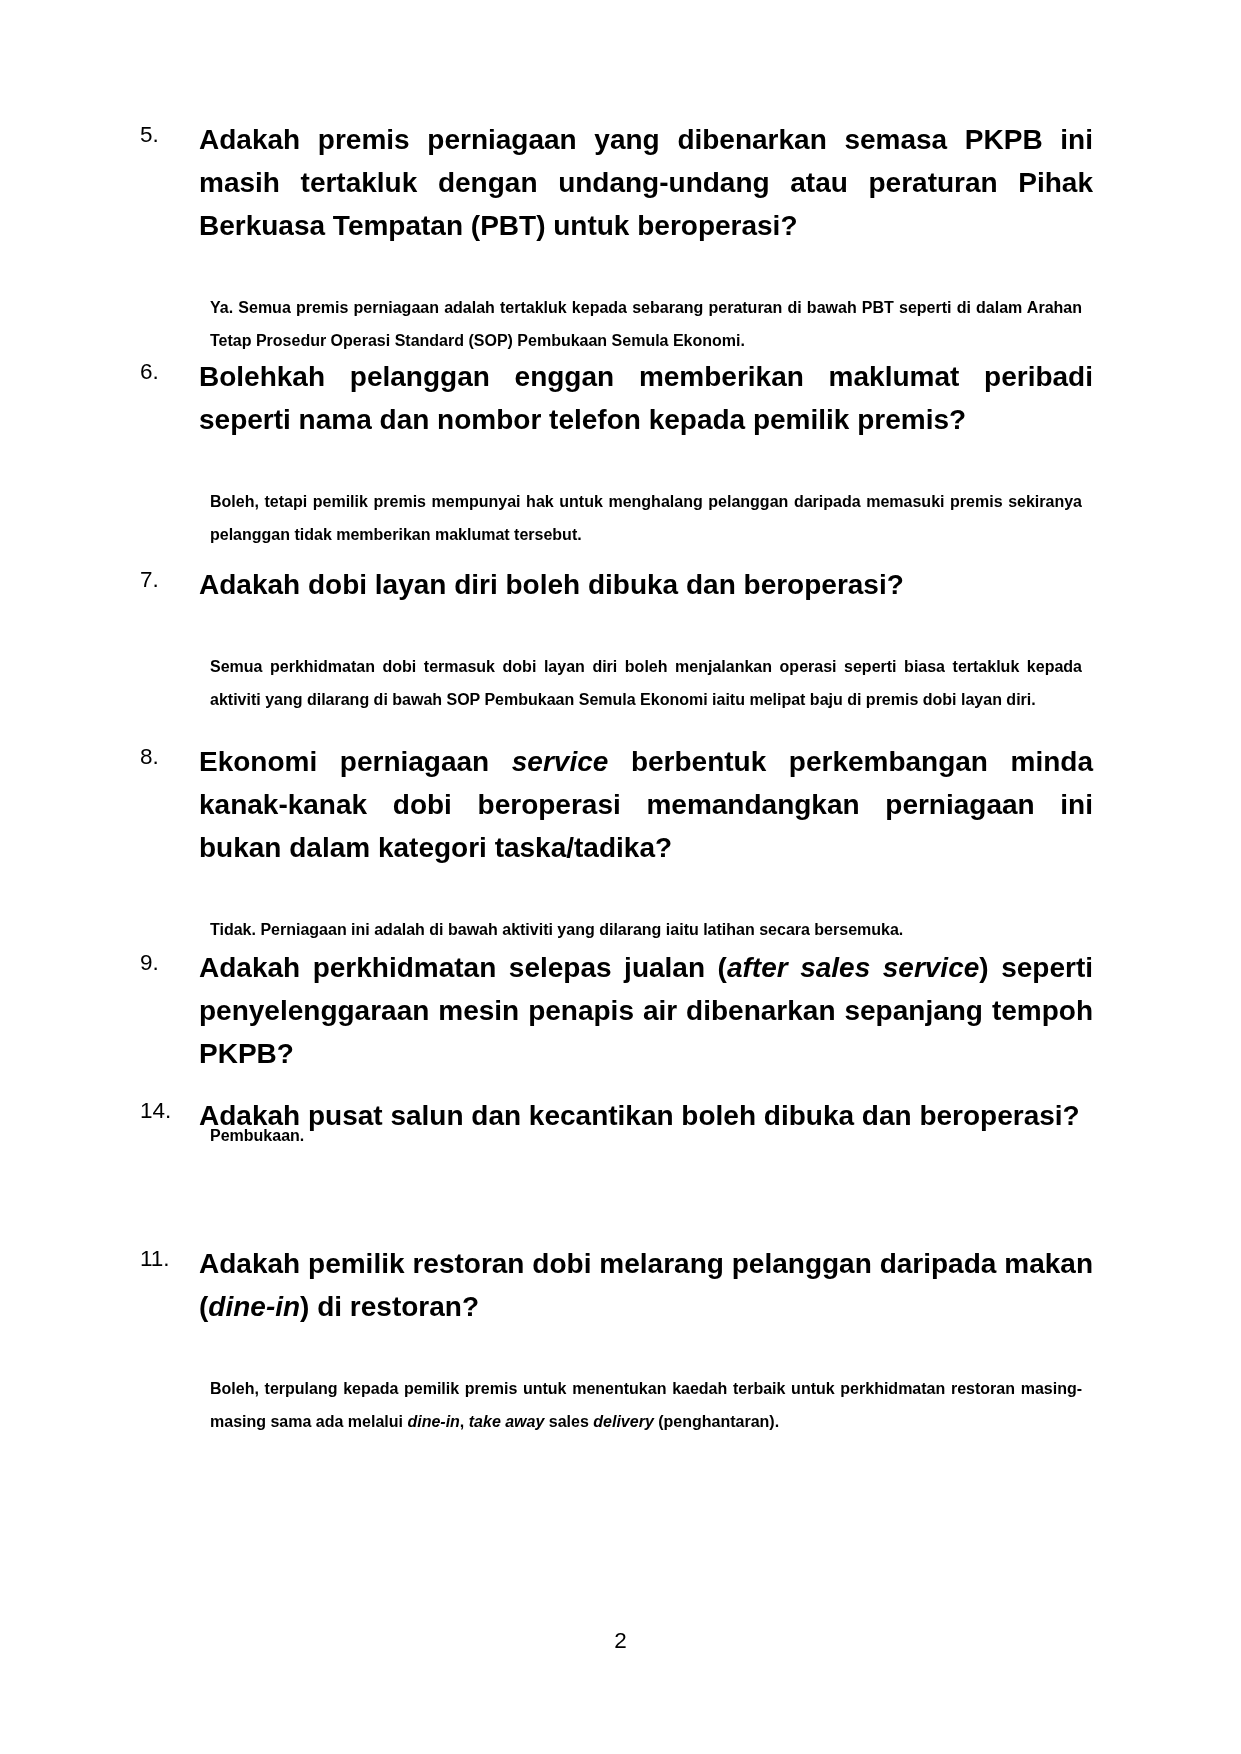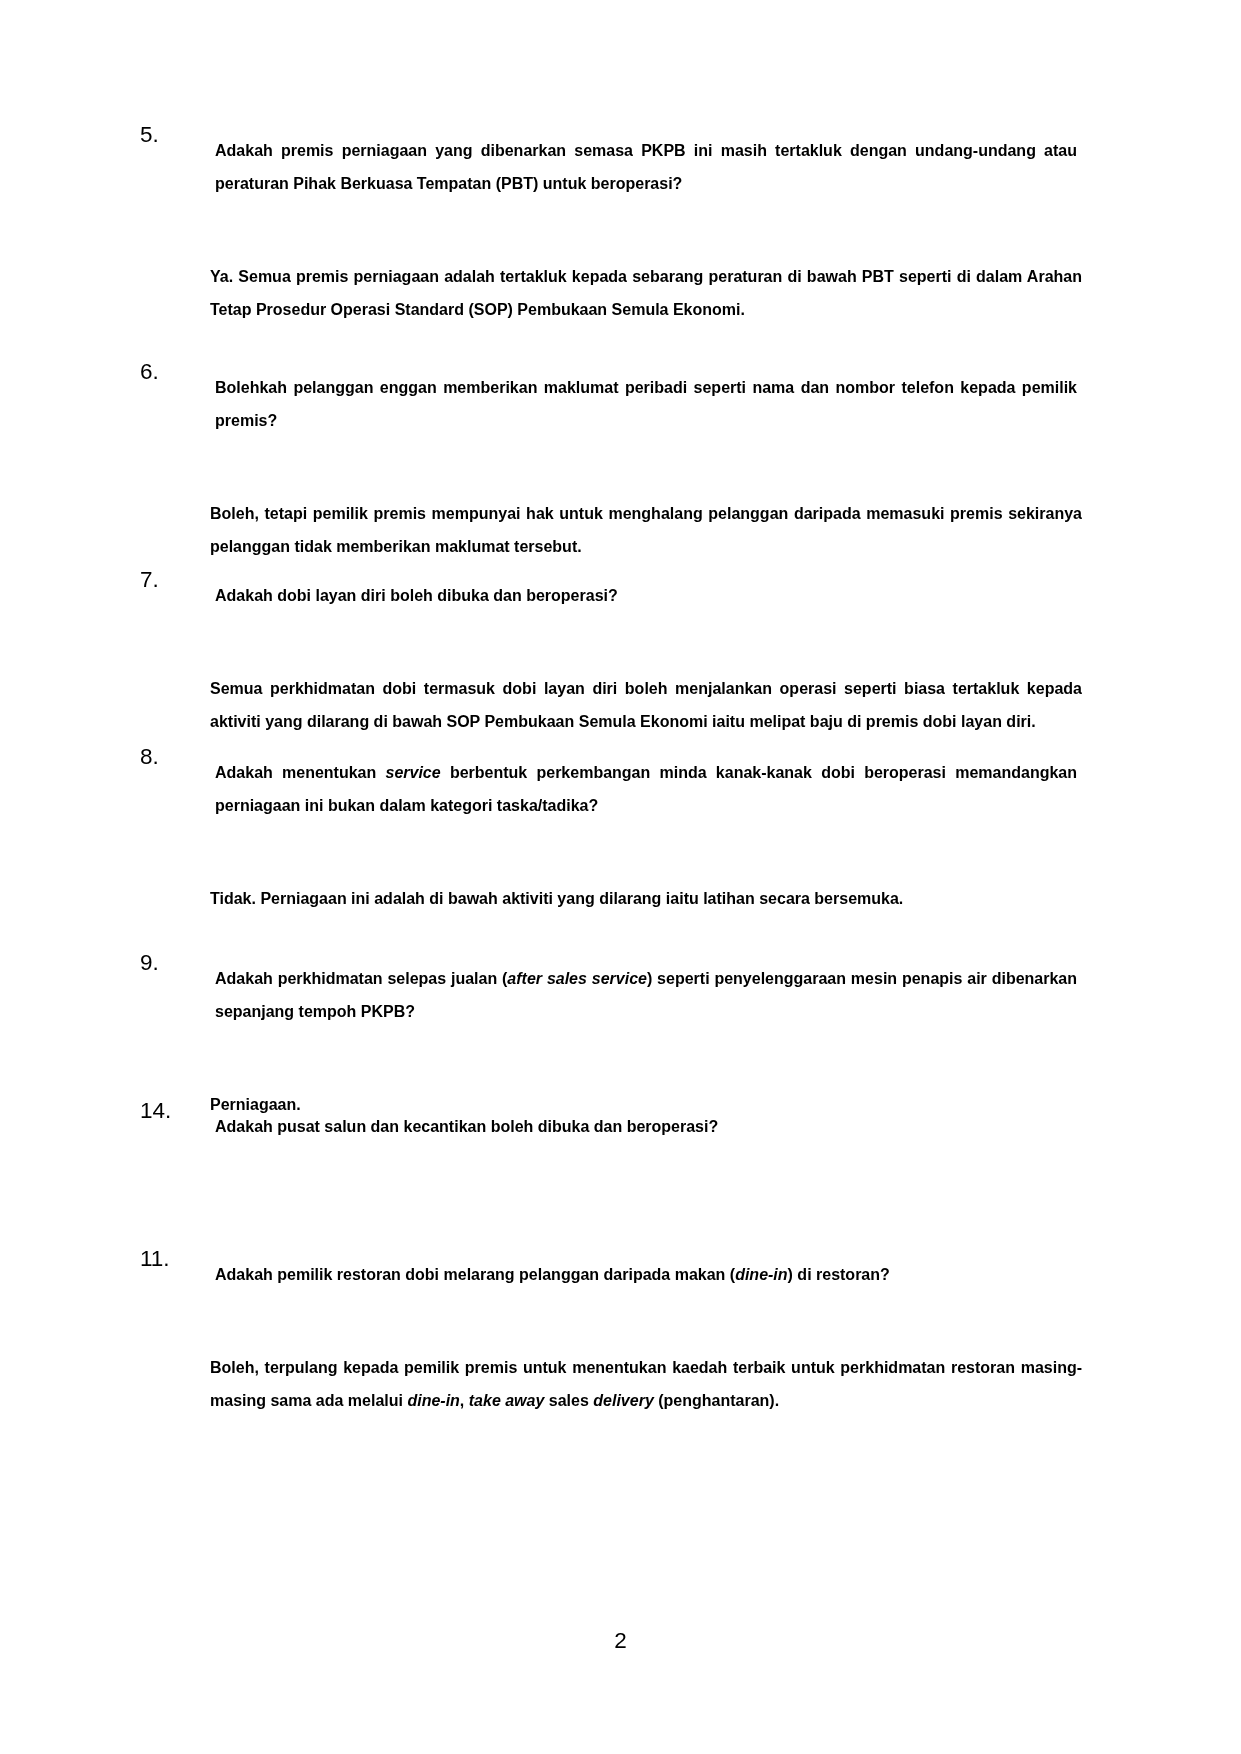--- a/index.html
+++ b/index.html
@@ -8,22 +8,22 @@
     font-family: "Liberation Sans", sans-serif; color: #000000;
   }
   .page { position: absolute; left: 0; top: 0; width: 1241px; height: 1754px; }
   .item { position: absolute; left: 140px; width: 955px; }
   .num {
     position: absolute; left: 0; top: 0; width: 55px;
     font-size: 22.5px; line-height: 33px; font-weight: normal;
   }
   .body-col { position: absolute; left: 59px; width: 894px; }
   .q {
-    font-size: 16px; line-height: 33px; font-weight: bold;
-    text-align: justify; margin: 16px;
+    font-size: 28px; line-height: 43px; font-weight: bold;
+    text-align: justify; margin: 0;
   }
   .a {
     font-size: 16px; line-height: 33px; font-weight: bold;
     text-align: justify; margin: 11px;
   }
   .gap { height: 33px; }
   i { font-style: italic; }
   .pagenum {
     position: absolute; left: 0; width: 1241px; top: 1626px;
     text-align: center; font-size: 22.5px; line-height: 30px;
@@ -69,35 +69,35 @@
       <div class="gap"></div>
       <p class="a">
         <span>Semua perkhidmatan dobi termasuk dobi layan diri boleh menjalankan operasi seperti biasa tertakluk kepada aktiviti yang dilarang di bawah SOP Pembukaan Semula Ekonomi iaitu melipat baju di premis dobi layan diri.</span>
       </p>
     </div>
   </div>
 
   <div class="item" style="top:740px;">
     <div class="num">8.</div>
     <div class="body-col">
-      <p class="q"><span>Adakah menentukan </span><i>service</i><span> berbentuk perkembangan minda kanak-kanak dobi beroperasi memandangkan perniagaan ini bukan dalam kategori taska/tadika?</span></p>
+      <p class="q"><span>Ekonomi perniagaan </span><i>service</i><span> berbentuk perkembangan minda kanak-kanak dobi beroperasi memandangkan perniagaan ini bukan dalam kategori taska/tadika?</span></p>
       <div class="gap"></div>
       <p class="a">
         <span>Tidak. Perniagaan ini adalah di bawah aktiviti yang dilarang iaitu latihan secara bersemuka.</span>
       </p>
     </div>
   </div>
 
   <div class="item" style="top:946px;">
     <div class="num">9.</div>
     <div class="body-col">
       <p class="q"><span>Adakah perkhidmatan selepas jualan (</span><i>after sales service</i><span>) seperti penyelenggaraan mesin penapis air dibenarkan sepanjang tempoh PKPB?</span></p>
       <div class="gap"></div>
       <p class="a">
-        <span>Perniagaan.</span>
+        <span>Pembukaan.</span>
       </p>
     </div>
   </div>
 
   <div class="item" style="top:1094px;">
     <div class="num">14.</div>
     <div class="body-col">
       <p class="q">
         <span>Adakah pusat salun dan kecantikan boleh dibuka dan beroperasi?</span>
       </p>

